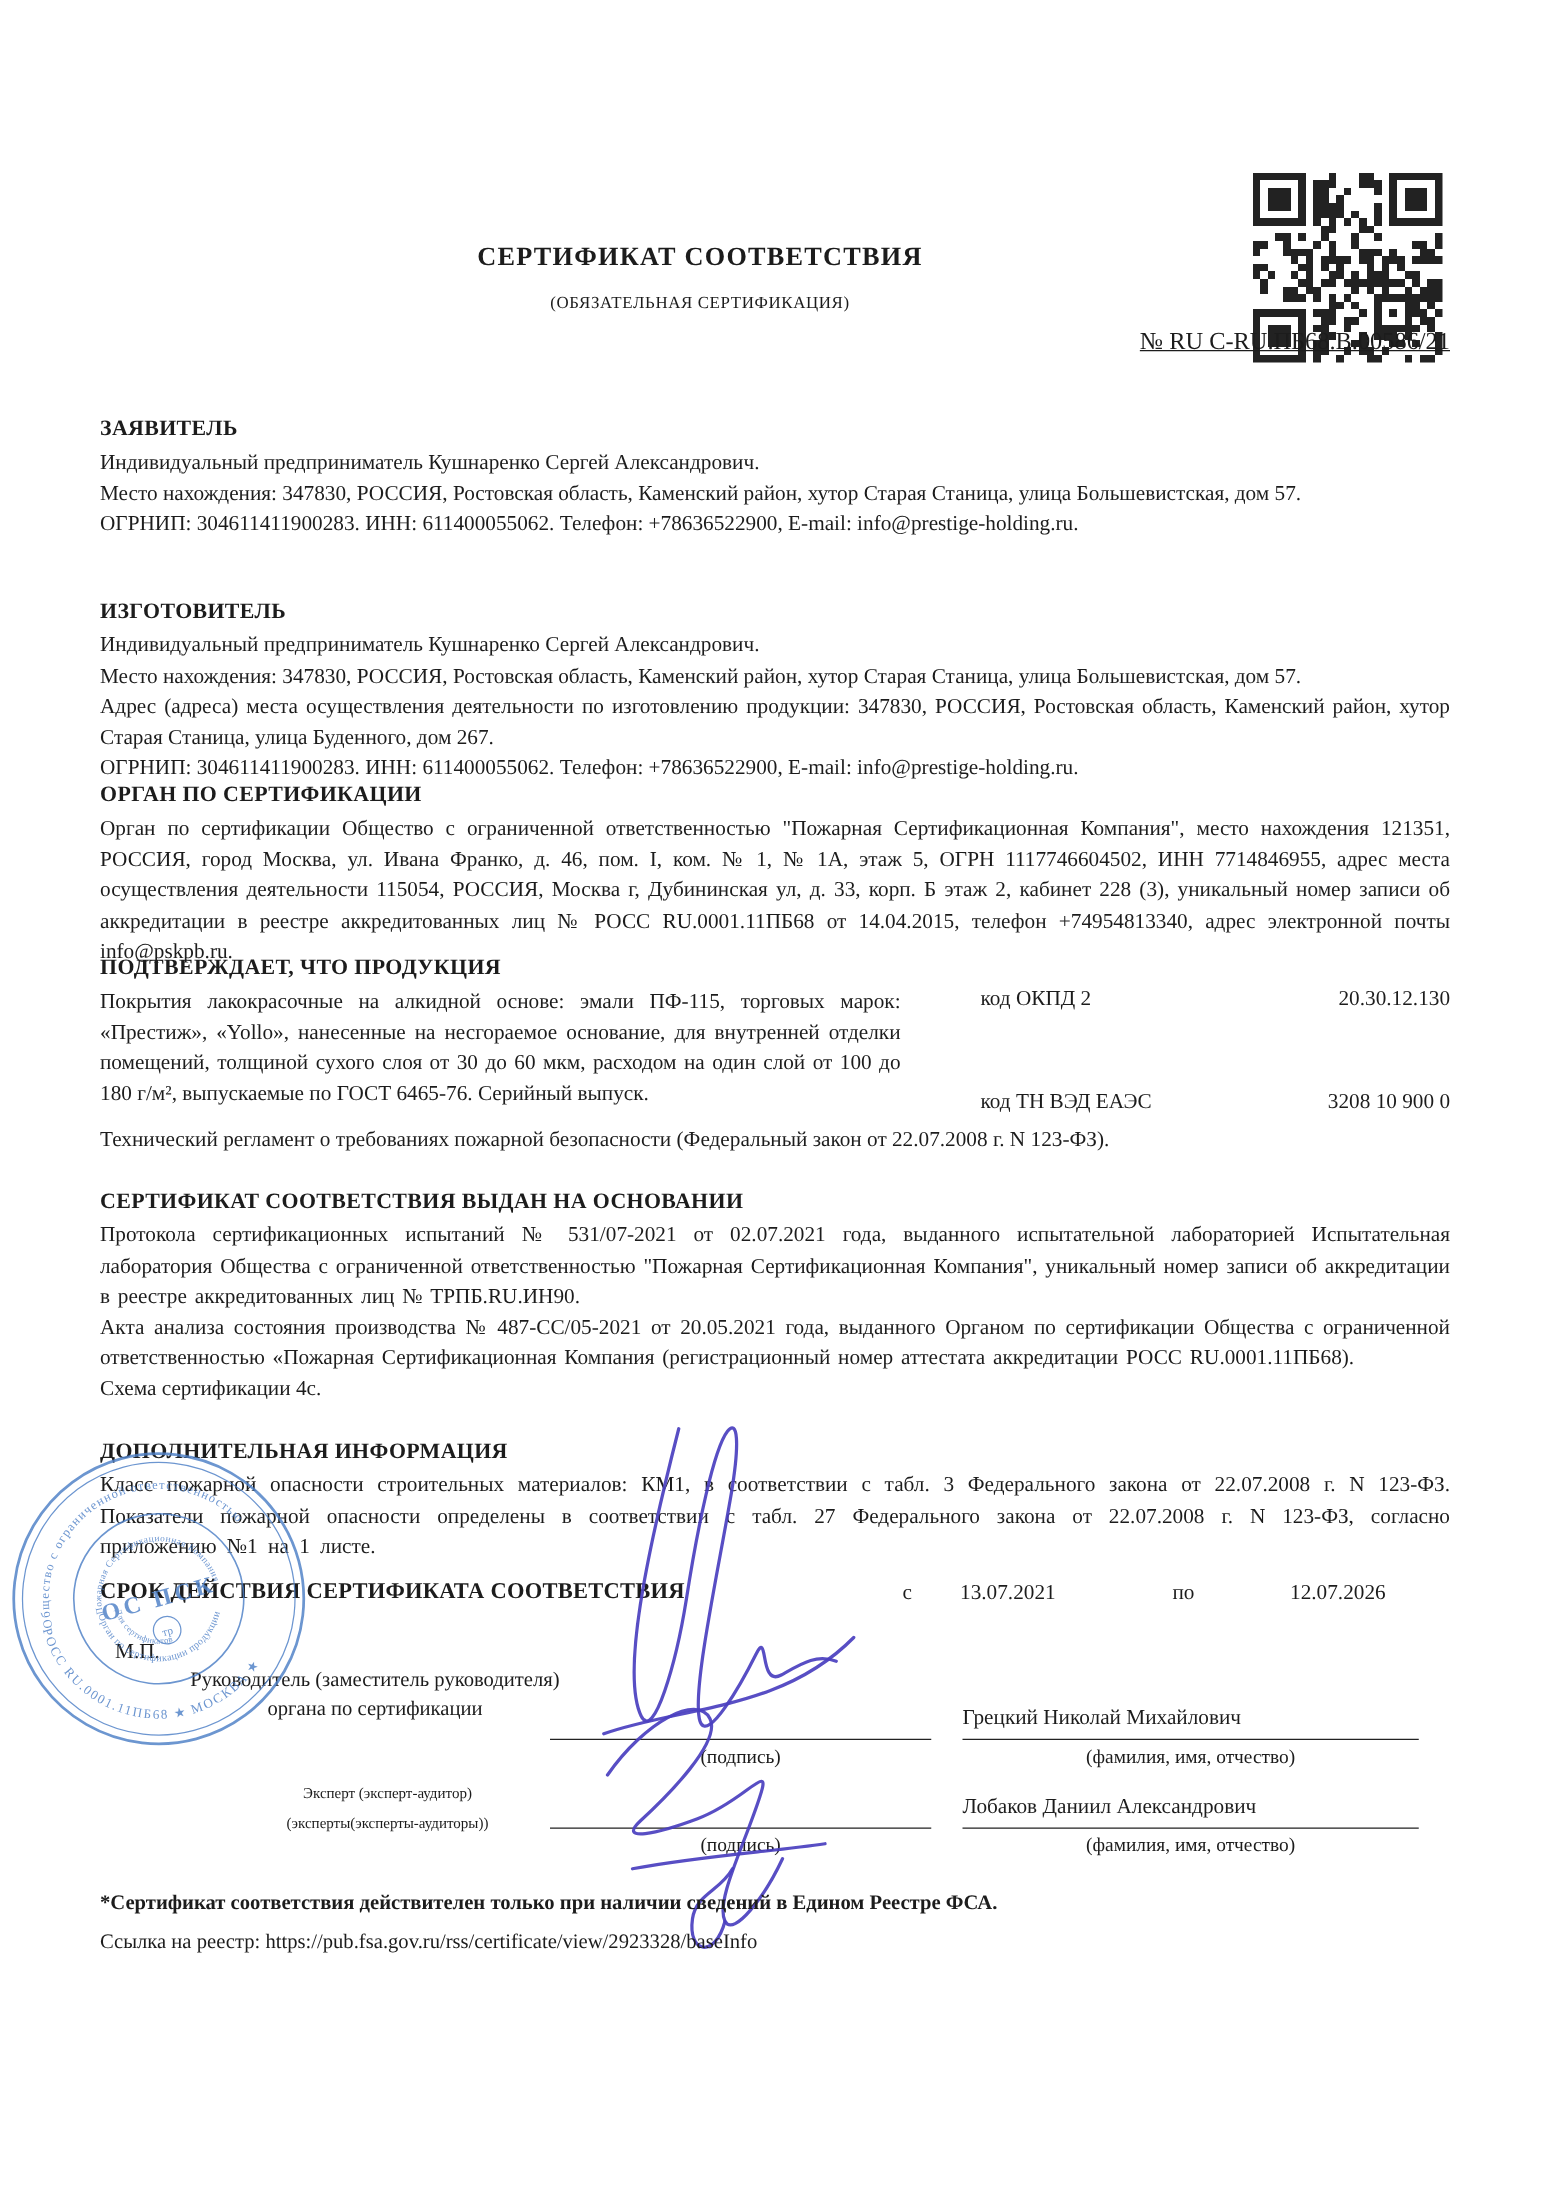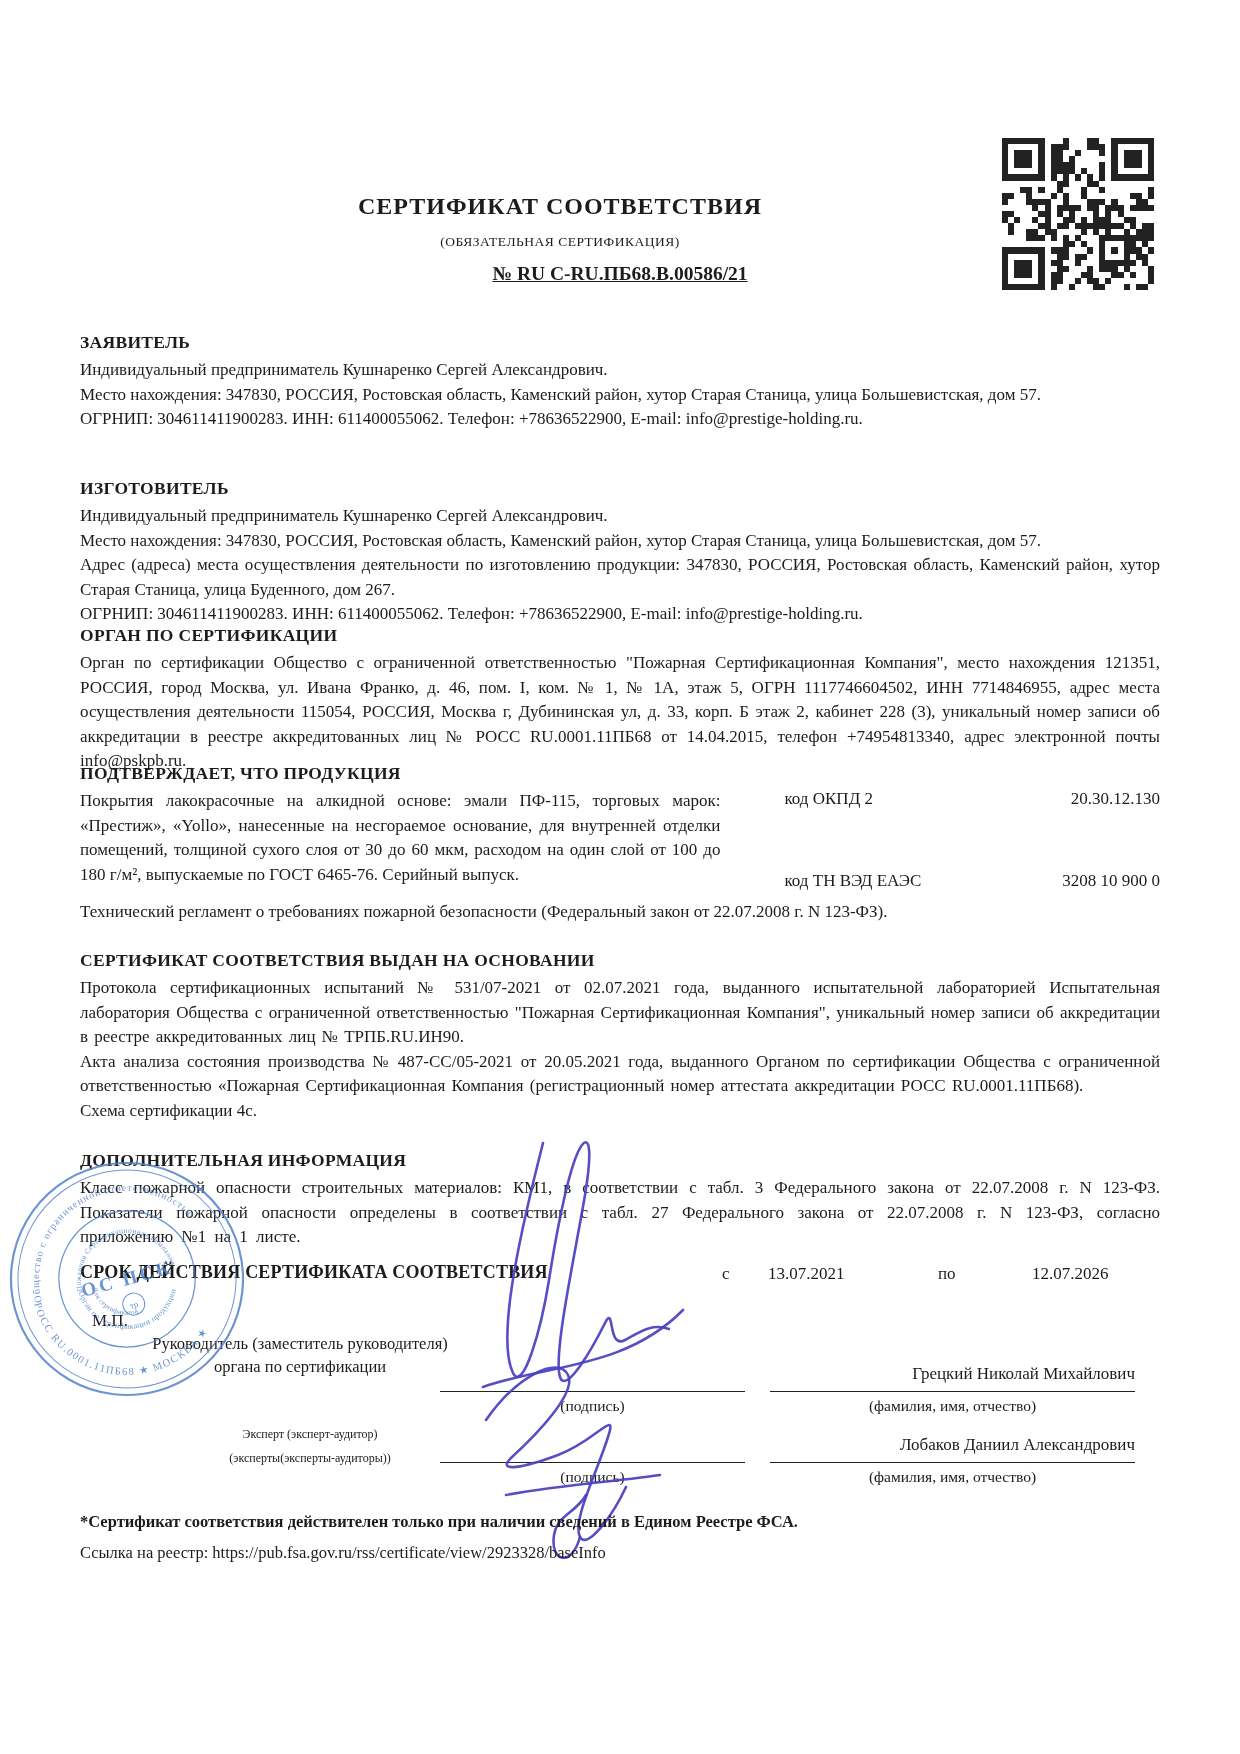--- a/index.html
+++ b/index.html
@@ -5,23 +5,23 @@
   :root{
     --ink:#4a3fbf;
     --stamp:#4d7fc6;
     --text:#1c1c1c;
   }
   *{margin:0;padding:0;box-sizing:border-box;}
   body{background:#e8e8e8;font-family:"Liberation Serif","DejaVu Serif",serif;color:var(--text);}
   .page{position:relative;width:1240px;height:1754px;background:#ffffff;margin:0 auto;overflow:hidden;}
   .abs{position:absolute;}
 
-  .doc-title{left:60px;top:193px;width:1000px;text-align:center;font-size:24px;font-weight:bold;letter-spacing:1px;}
+  .doc-title{left:60px;top:193px;width:1000px;text-align:center;font-size:21px;font-weight:bold;letter-spacing:1px;}
   .doc-subtitle{left:60px;top:234px;width:1000px;text-align:center;font-size:13.5px;letter-spacing:0.5px;}
-  .doc-number{left:80px;top:263px;width:1080px;text-align:center;font-size:19.5px;font-weight:bold;}
+  .doc-number{left:80px;top:263px;width:1080px;text-align:right;font-size:19.5px;font-weight:normal;}
   .doc-number span{text-decoration:underline;}
 
   .sec{left:80px;width:1080px;}
   .sec h2{font-size:17.5px;font-weight:bold;letter-spacing:0.3px;margin-bottom:5px;}
   .sec .ln{font-size:17px;line-height:24.5px;}
   .sec .para{font-size:17px;line-height:24.5px;text-align:justify;word-spacing:2px;}
   .sec .para.loose{word-spacing:4px;}
 
   .product-flex{display:flex;gap:12px;}
   .product-desc{width:648px;font-size:17px;line-height:24.5px;text-align:justify;}
@@ -31,21 +31,21 @@
 
   .validity-head{left:80px;top:1262px;font-size:18px;font-weight:bold;letter-spacing:0.2px;}
   .v-item{top:1264px;font-size:17px;}
 
   .role-head{left:140px;top:1332px;width:320px;text-align:center;font-size:16.5px;line-height:23px;}
   .mp{left:92px;top:1311px;font-size:17px;}
   .role-expert{left:150px;top:1422px;width:320px;text-align:center;font-size:12px;line-height:24px;}
 
   .formline{height:20px;border-bottom:1.6px solid #222;}
   .under-label{font-size:15.5px;text-align:center;padding-top:3px;}
-  .over-name{font-size:17px;text-align:right;font-family:Liberation Serif, serif;}
+  .over-name{font-size:17px;text-align:left;font-family:Liberation Serif, serif;}
 
   .footer-note{left:80px;top:1512px;width:1080px;font-size:16.5px;font-weight:bold;}
   .footer-link{left:80px;top:1543px;width:1080px;font-size:16.5px;}
 
   .qr{left:1002px;top:138px;width:152px;height:152px;}
   .stamp{left:-14px;top:1138px;width:282px;height:282px;transform:rotate(-15deg);opacity:0.82;}
   .stamp text{fill:var(--stamp);}
   .stamp circle{stroke:var(--stamp);fill:none;}
   .sig path{stroke:var(--ink);fill:none;stroke-width:2.6;stroke-linecap:round;opacity:0.92;}
 </style>

